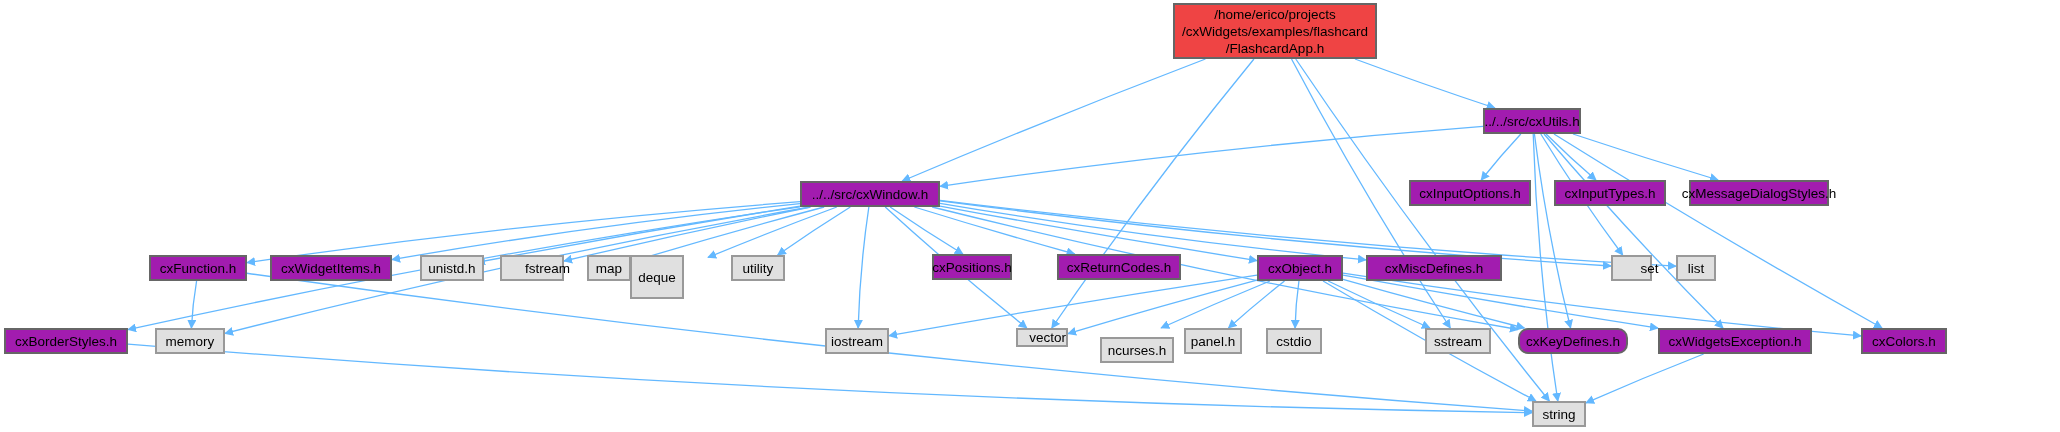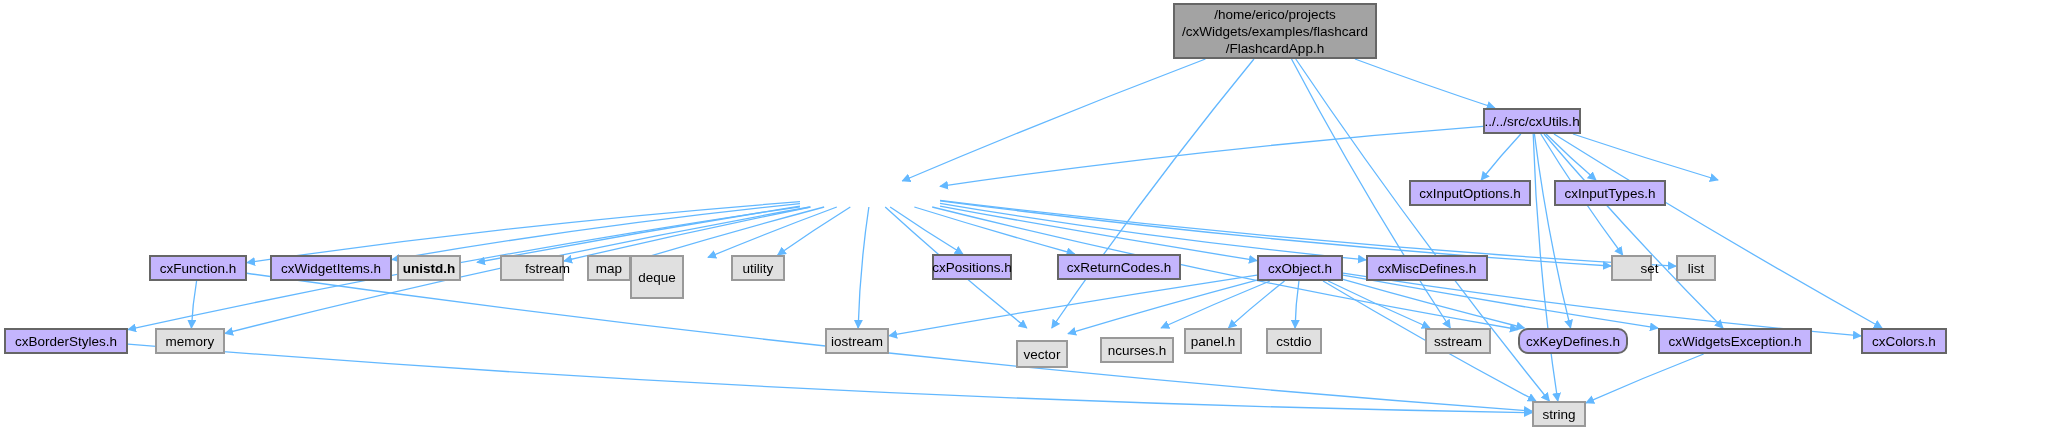--- a/index.html
+++ b/index.html
@@ -1,21 +1,21 @@
 <!DOCTYPE html>
 <html><head>
 <meta charset="utf-8">
 <style>
   html, body { margin:0; padding:0; background:#ffffff; }
   #canvas { position:relative; width:2060px; height:432px; overflow:hidden; background:#ffffff; font-family:"Liberation Sans", sans-serif; }
   svg#edges { position:absolute; left:0; top:0; width:2060px; height:432px; }
   .node { position:absolute; box-sizing:border-box; display:flex; align-items:center; justify-content:center; text-align:center; font-size:13.5px; color:#000; white-space:nowrap; line-height:17px; }
-  .node.local { background:#c4b5fd; border:2px solid #666666; }
+  .node.local { background:#a21caf; border:2px solid #666666; }
   .node.sys { background:#e0e0e0; border:2px solid #999999; }
-  .node.root { background:#a3a3a3; border:2px solid #666666; white-space:normal; padding:0 14px; }
+  .node.root { background:#ef4444; border:2px solid #666666; white-space:normal; padding:0 14px; }
   .node.root span { display:block; }
 </style>
 </head>
 <body>
 
 <div id="canvas">
   <svg id="edges" xmlns="http://www.w3.org/2000/svg">
       <defs>
         <marker id="arrow" viewBox="0 0 10 10" refX="9" refY="5" markerWidth="9" markerHeight="9" markerUnits="userSpaceOnUse" orient="auto">
           <path d="M0,0 L10,5 L0,10 z" fill="#63b8ff"></path>
@@ -68,36 +68,42 @@
       <path d="M1323.0616438356165,281 Q1425.9,342.2772602739726 1535.9383561643835,401" fill="none" stroke="#63b8ff" stroke-width="1.3" marker-end="url(#arrow)"></path>
       <path d="M1703.6575342465753,354 Q1643.3647330323786,377.69462297633874 1586,402.8011363636364" fill="none" stroke="#63b8ff" stroke-width="1.3" marker-end="url(#arrow)"></path>
     </svg>
 
   <div class="node root" style="left:1173px;top:3px;width:204px;height:56px;flex-direction:column;">
     <span>/home/erico/projects</span>
     <span>/cxWidgets/examples/flashcard</span>
     <span>/FlashcardApp.h</span>
   </div>
 
+  <div class="node local" style="left:800px;top:181px;width:140px;height:26px;">
+      <span>../../src/cxWindow.h</span>
+    </div>
   <div class="node local" style="left:1483px;top:108px;width:98px;height:26px;">
       <span>../../src/cxUtils.h</span>
     </div>
   <div class="node local" style="left:1409px;top:180px;width:122px;height:26px;">
       <span>cxInputOptions.h</span>
     </div>
   <div class="node local" style="left:1554px;top:180px;width:112px;height:26px;">
       <span>cxInputTypes.h</span>
     </div>
+  <div class="node local" style="left:1689px;top:180px;width:140px;height:26px;">
+      <span>cxMessageDialogStyles.h</span>
+    </div>
   <div class="node local" style="left:149px;top:255px;width:98px;height:26px;">
       <span>cxFunction.h</span>
     </div>
   <div class="node local" style="left:270px;top:255px;width:122px;height:26px;">
       <span>cxWidgetItems.h</span>
     </div>
-  <div class="node sys" style="left:397px;top:255px;width:64px;height:26px;font-weight:bold;">
+  <div class="node sys" style="left:420px;top:255px;width:64px;height:26px;">
       <span>unistd.h</span>
     </div>
   <div class="node sys" style="left:500px;top:255px;width:64px;height:26px;padding-left:31px;">
       <span>fstream</span>
     </div>
   <div class="node sys" style="left:587px;top:255px;width:44px;height:26px;">
       <span>map</span>
     </div>
   <div class="node sys" style="left:630px;top:255px;width:54px;height:44px;align-items:center;">
       <span>deque</span>
@@ -107,39 +113,39 @@
     </div>
   <div class="node local" style="left:932px;top:254px;width:80px;height:26px;">
       <span>cxPositions.h</span>
     </div>
   <div class="node local" style="left:1057px;top:254px;width:124px;height:26px;">
       <span>cxReturnCodes.h</span>
     </div>
   <div class="node local" style="left:1257px;top:255px;width:86px;height:26px;">
       <span>cxObject.h</span>
     </div>
-  <div class="node local" style="left:1366px;top:255px;width:122px;height:26px;">
+  <div class="node local" style="left:1366px;top:255px;width:136px;height:26px;">
       <span>cxMiscDefines.h</span>
     </div>
   <div class="node sys" style="left:1611px;top:255px;width:41px;height:26px;padding-left:36px;">
       <span>set</span>
     </div>
   <div class="node sys" style="left:1676px;top:255px;width:40px;height:26px;">
       <span>list</span>
     </div>
   <div class="node local" style="left:4px;top:328px;width:124px;height:26px;">
       <span>cxBorderStyles.h</span>
     </div>
   <div class="node sys" style="left:155px;top:328px;width:70px;height:26px;">
       <span>memory</span>
     </div>
   <div class="node sys" style="left:825px;top:328px;width:64px;height:26px;">
       <span>iostream</span>
     </div>
-  <div class="node sys" style="left:1016px;top:340px;width:52px;height:28px;">
+  <div class="node sys" style="left:1016px;top:328px;width:52px;height:19px;justify-content:flex-end;">
       <span>vector</span>
     </div>
   <div class="node sys" style="left:1100px;top:328px;width:74px;height:26px;margin-top:9px;">
       <span>ncurses.h</span>
     </div>
   <div class="node sys" style="left:1184px;top:328px;width:58px;height:26px;">
       <span>panel.h</span>
     </div>
   <div class="node sys" style="left:1266px;top:328px;width:56px;height:26px;">
       <span>cstdio</span>

